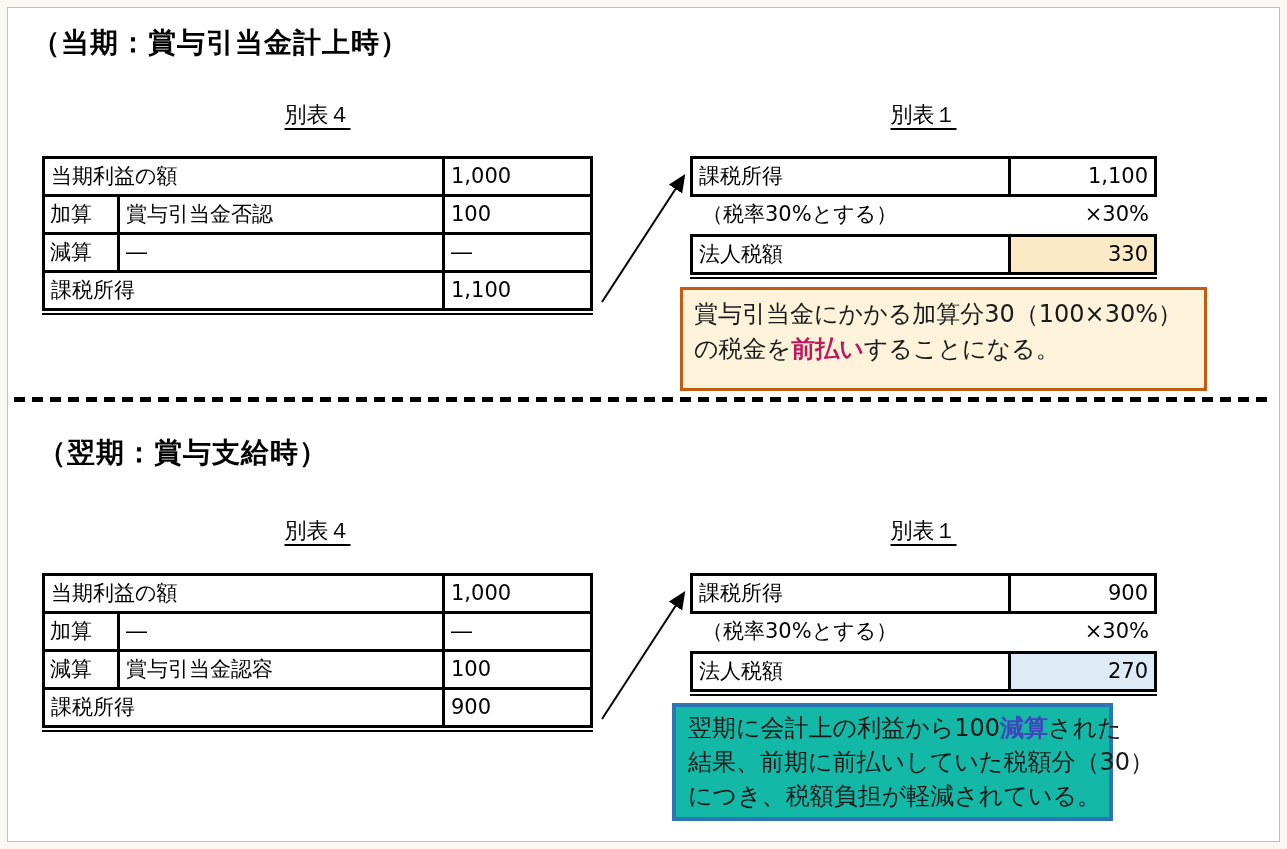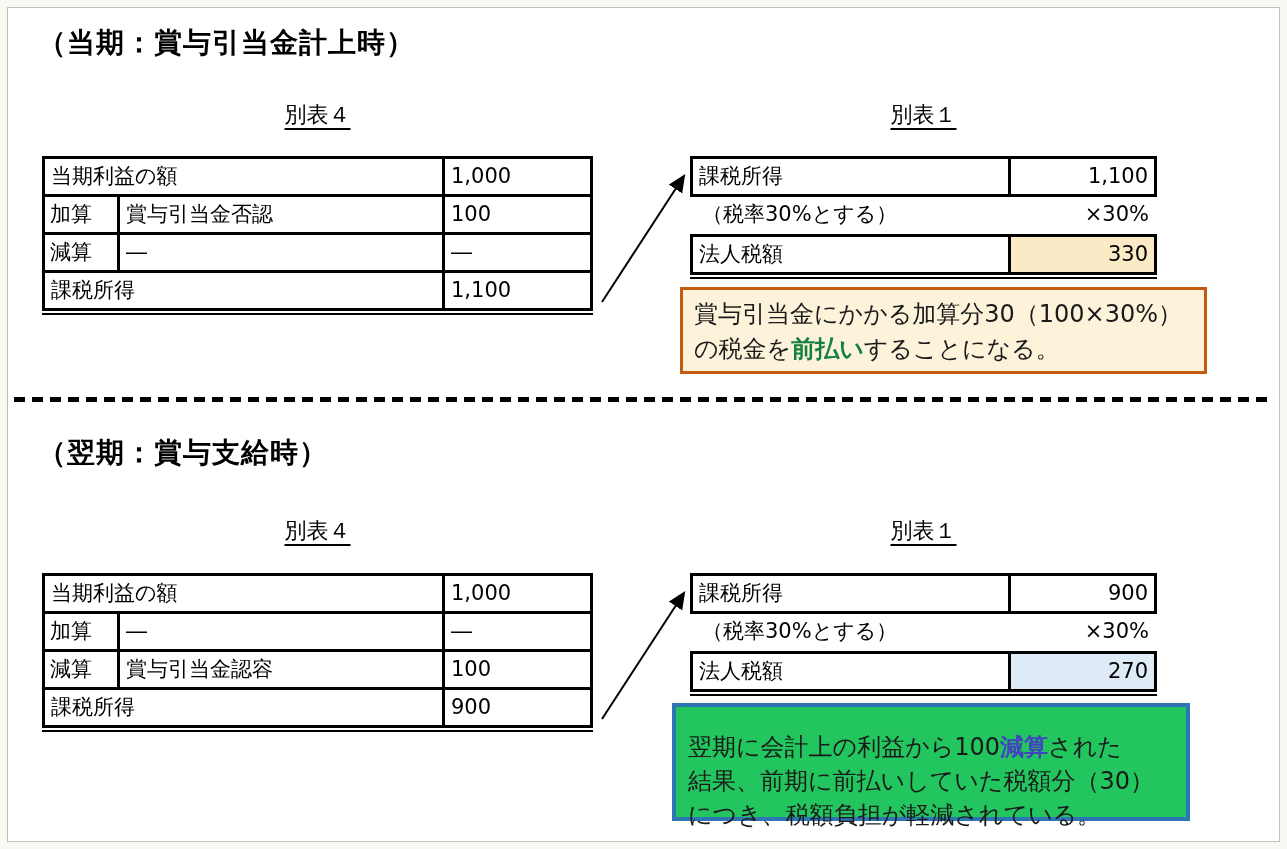--- a/index.html
+++ b/index.html
@@ -56,50 +56,50 @@
   .b1row .val{width:146px; border-left:3px solid #000; text-align:right;}
   .b1mid{
     display:flex; height:37px; width:467px; box-sizing:border-box;
   }
   .b1mid .lbl{flex:1; padding-left:12px;}
   .b1mid .val{width:160px; text-align:right; padding-right:8px;}
   .cream{background:#FCE9C6;}
   .lblue{background:#DEEBF7;}
   
   .note1{
-    box-sizing:border-box; width:527px; height:87px;
+    box-sizing:border-box; width:527px; height:104px;
     border:3px solid #C55A11; background:#FCF3DA;
     padding:7px 11px; font-size:24px; line-height:35px;
     color:#1A1A1A; white-space:nowrap;
   }
   .note2{
-    box-sizing:border-box; width:518px; height:118px;
-    border:4px solid #2E75B6; background:#22c55e;
-    padding:23px 12px; font-size:24px; line-height:34px;
+    box-sizing:border-box; width:441px; height:118px;
+    border:4px solid #2E75B6; background:#14b8a6;
+    padding:4px 12px; font-size:24px; line-height:34px;
     color:#1A1A1A; white-space:nowrap;
   }
-  .em-red{color:#15803d; font-weight:bold;}
+  .em-red{color:#be185d; font-weight:bold;}
   .em-blue{color:#4343C0; font-weight:bold;}
   .uline{
     text-underline-offset:5px;
     text-decoration-thickness:2px;
   }
   
   .dash{
     height:5px;
     background:repeating-linear-gradient(90deg,#000 0 11px,transparent 11px 18px);
   }
   .arrow{display:block;}
 </style>
 </head>
 <body>
 
 <div class="frame"></div>
 
-<div class="abs sec-header" style="left:38px; top:24px;">（当期：賞与引当金計上時）</div>
+<div class="abs sec-header" style="left:32px; top:24px;">（当期：賞与引当金計上時）</div>
 
 <div class="abs tbl-title" style="left:42px; top:100px; width:551px;"><span>別表４</span></div>
 
 <div class="abs" style="left:42px; top:156px;">
   <div class="dbl">
     <div class="t4">
       <div class="row">
         <div class="cell lblspan">当期利益の額</div>
         <div class="cell val">1,000</div>
       </div>

